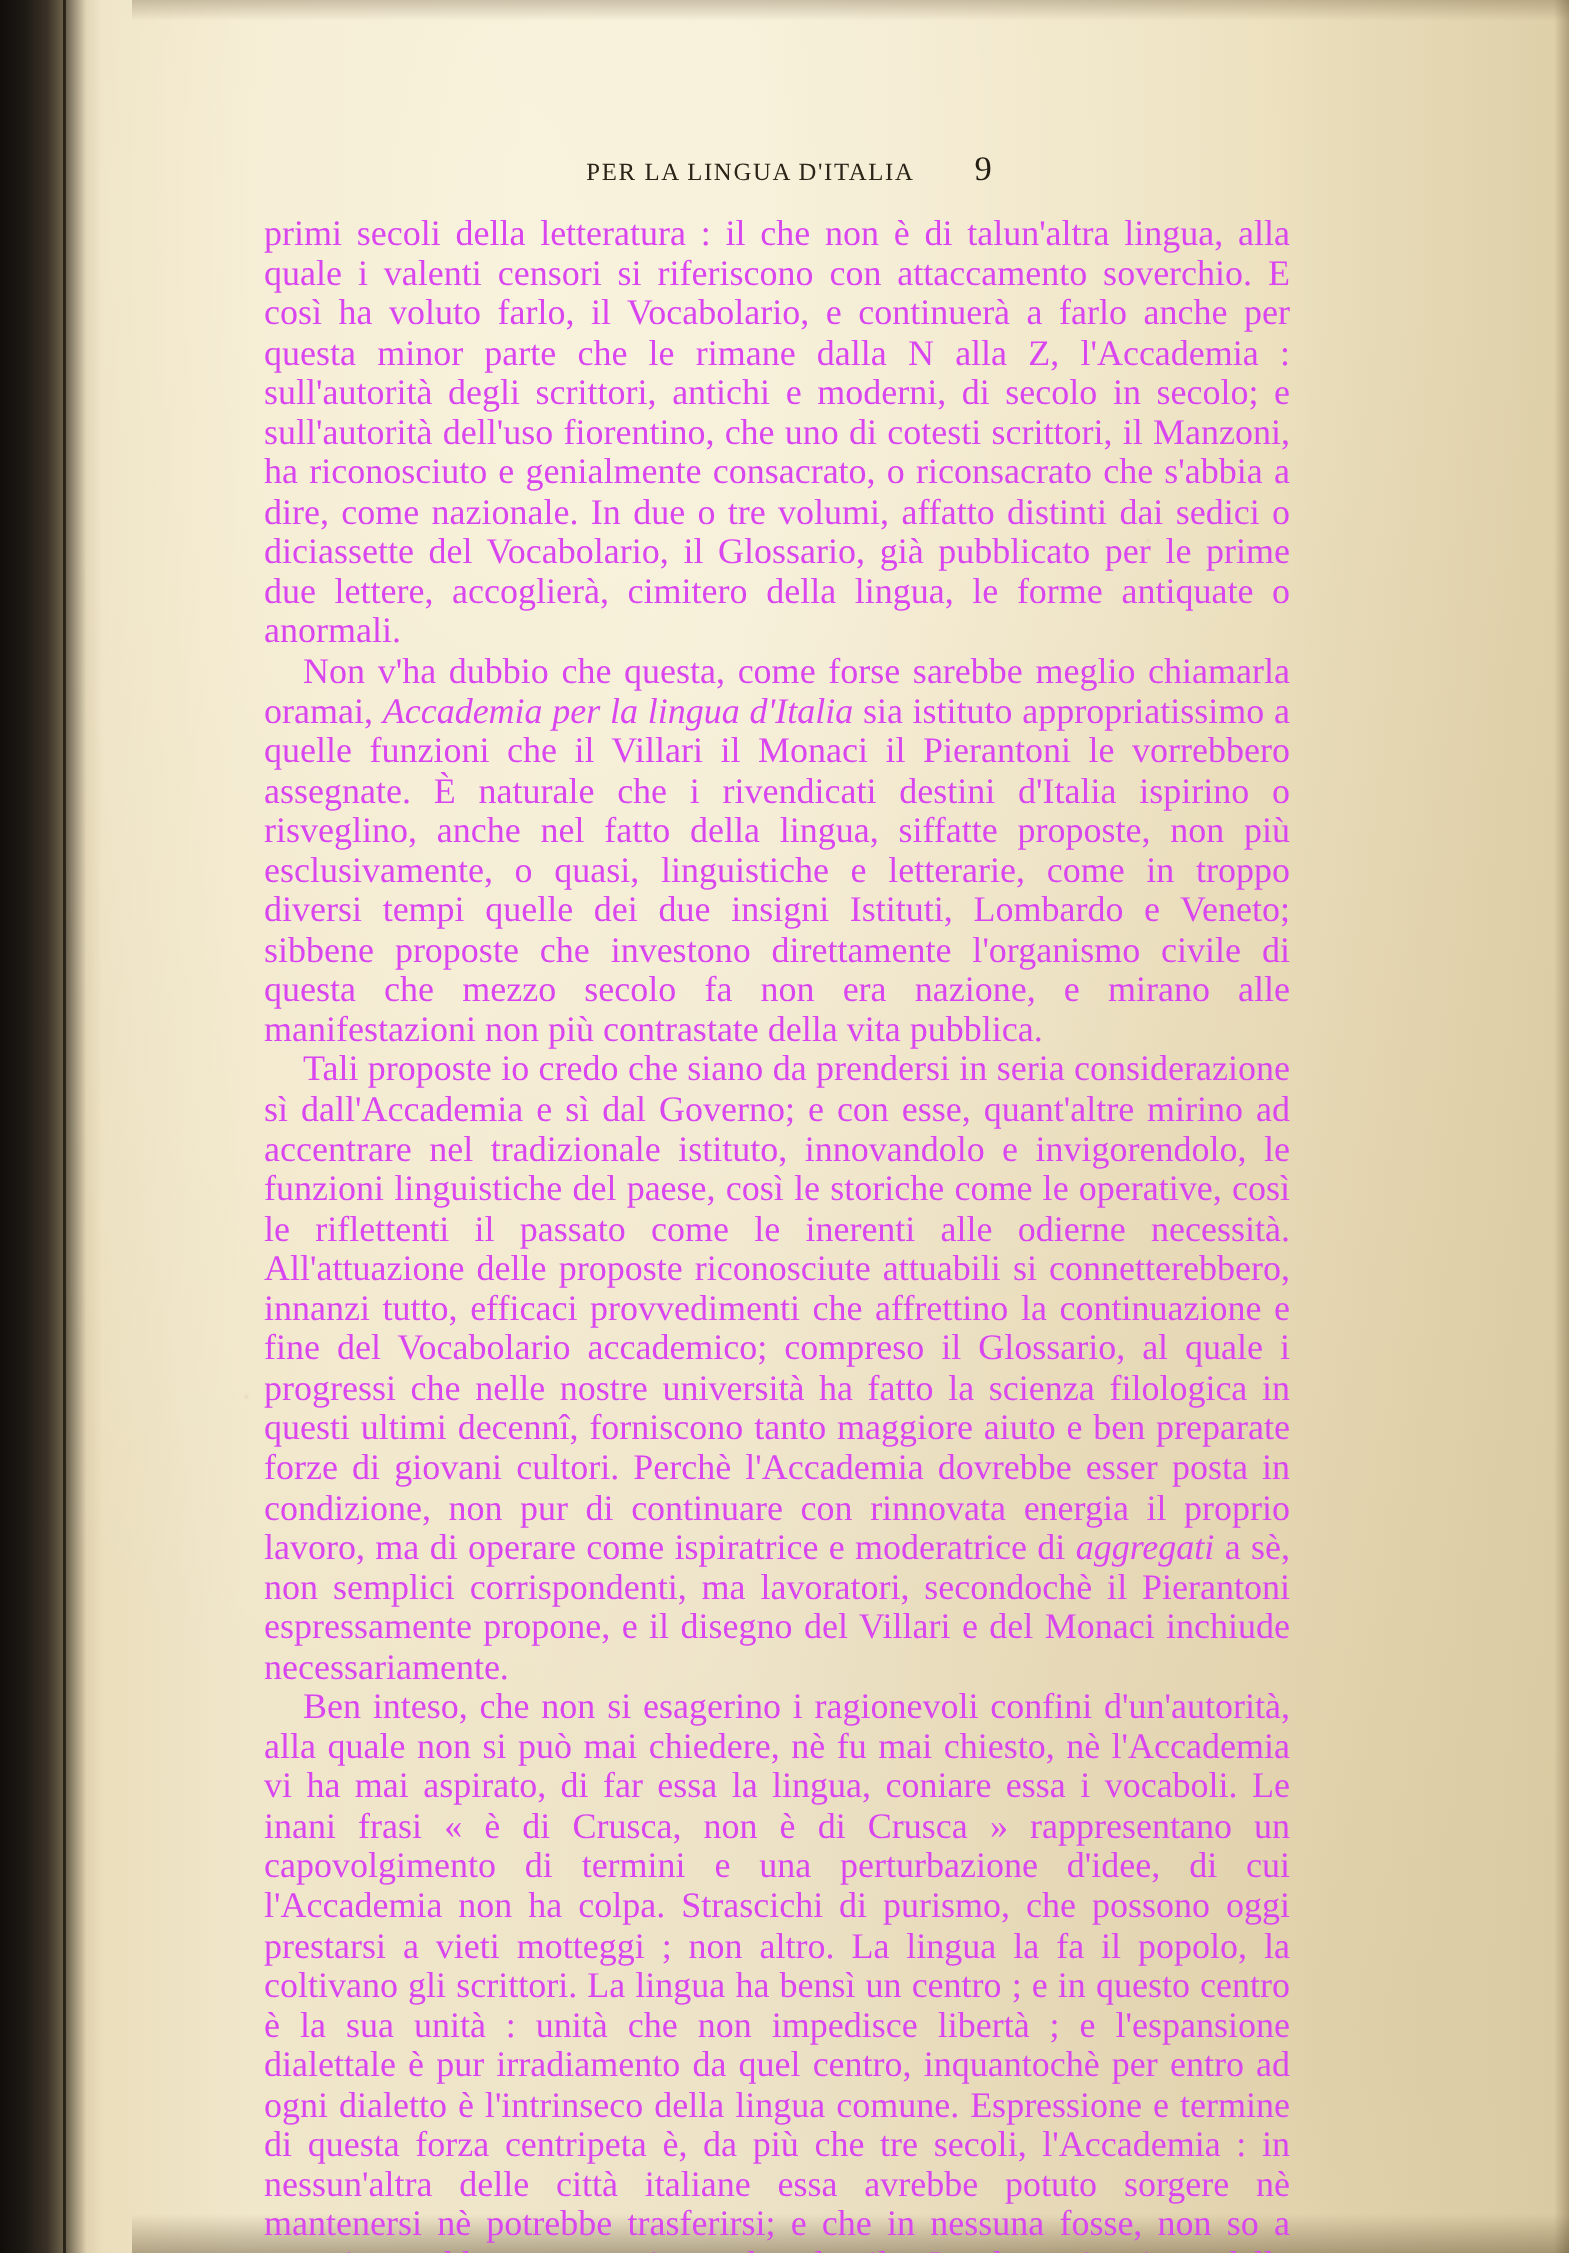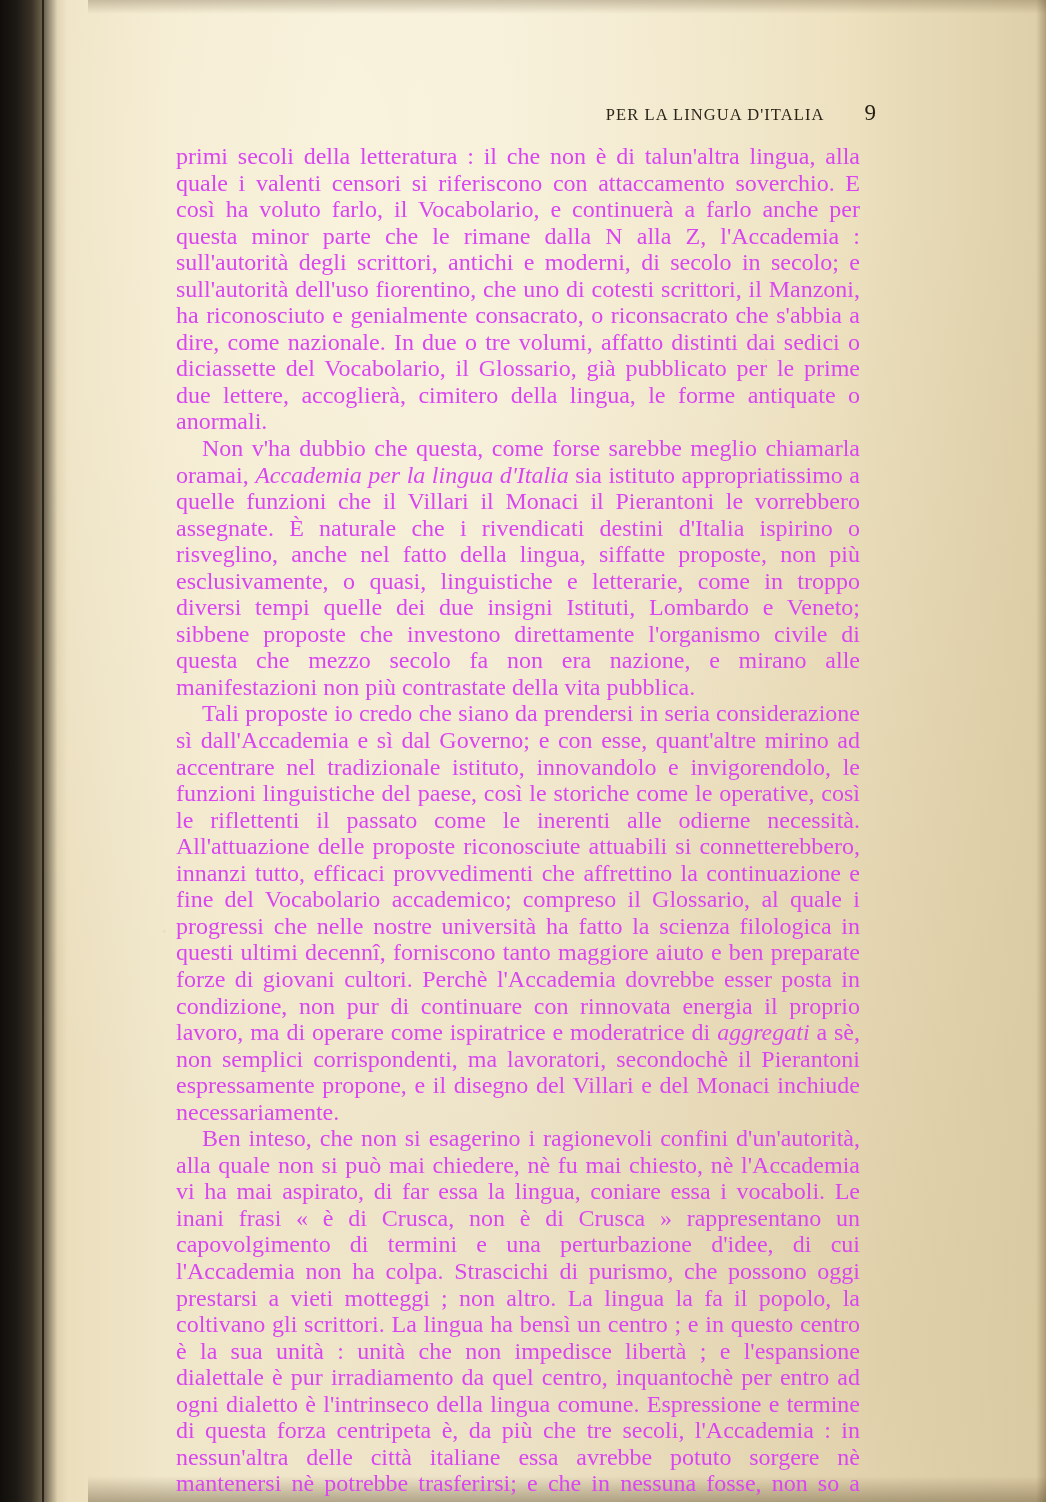--- a/index.html
+++ b/index.html
@@ -66,21 +66,21 @@
     background: linear-gradient(to top, rgba(80,62,34,0.38), rgba(90,70,40,0));
   }
 
   .header {
     position: absolute;
     left: 176px;
     top: 100px;
     width: 700px;
     display: flex;
     align-items: baseline;
-    justify-content: flex-end;
+    justify-content: center;
     color: #241e14;
   }
   .running-title {
     font-variant: small-caps;
     font-size: 16.5px;
     letter-spacing: 1.1px;
     color: #2b2418;
     white-space: nowrap;
   }
   .page-number {

